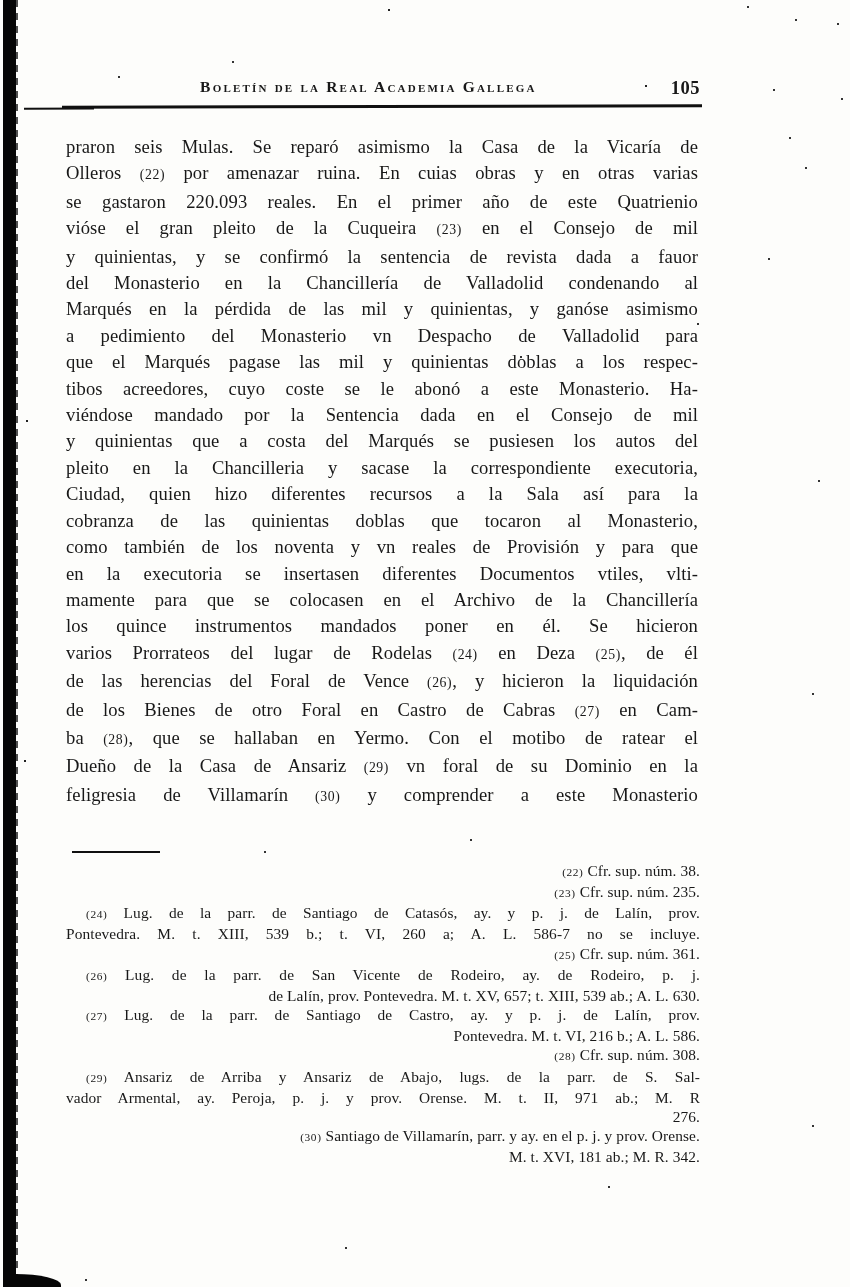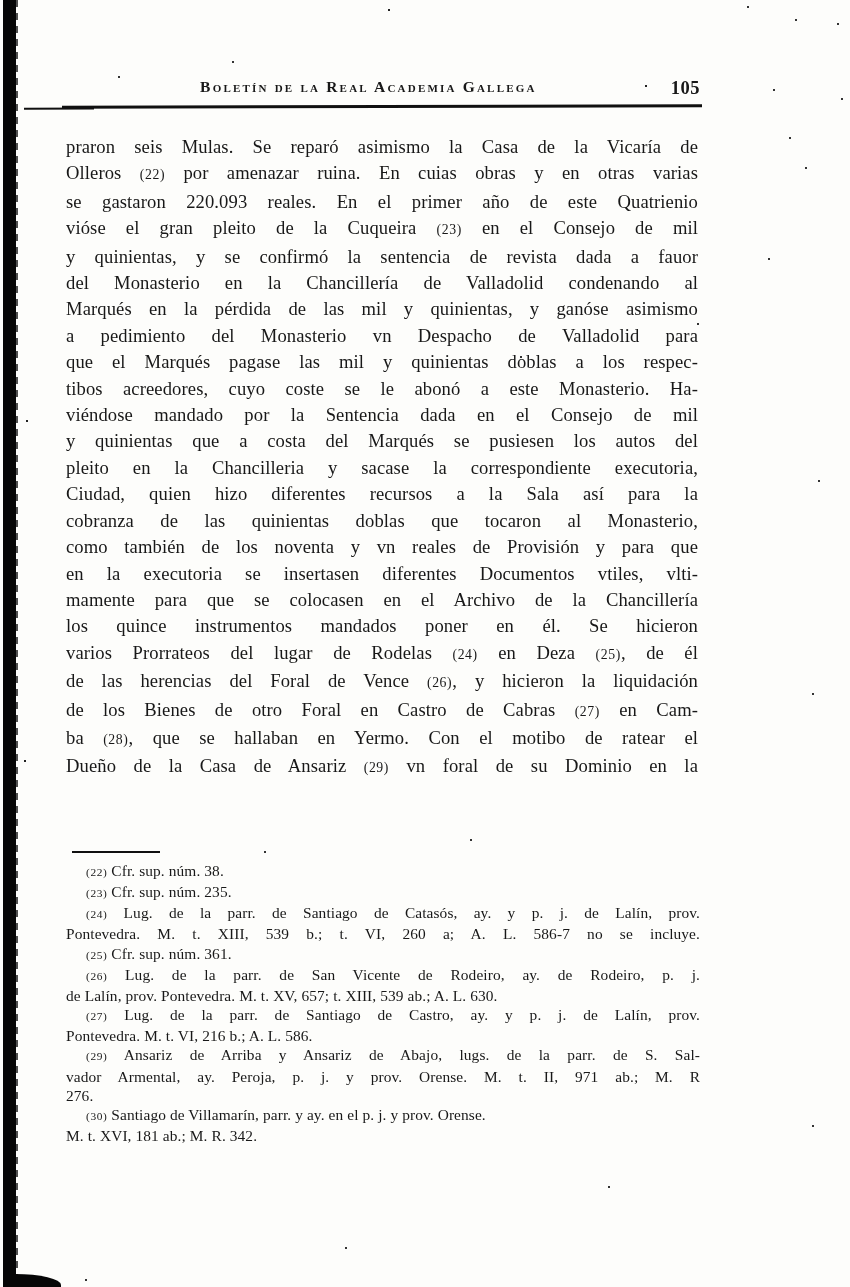--- a/index.html
+++ b/index.html
@@ -65,21 +65,21 @@
   
   .fn-rule{
     position:absolute;left:72px;top:851px;width:88px;height:2px;background:#101010;
   }
   .footnotes{
     position:absolute;left:66px;top:861px;width:634px;
   }
   .fl{
     font-size:15.4px;
     line-height:19.15px;
-    text-align:left;
+    text-align:right;
     letter-spacing:.1px;
   }
   .fl.first{padding-left:20px;}
   .fl.just{text-align:justify;text-align-last:justify;}
   .fnm{font-size:.74em;letter-spacing:.6px;}
   
   .noise{
     position:absolute;left:0;top:0;width:2px;height:2px;background:transparent;
     box-shadow:
       388px 9px 0 #222, 232px 61px 0 #333, 118px 76px 0 #333,
@@ -126,34 +126,36 @@
     <div class="bl">cobranza de las quinientas doblas que tocaron al Monasterio,</div>
     <div class="bl">como también de los noventa y vn reales de Provisión y para que</div>
     <div class="bl">en la executoria se insertasen diferentes Documentos vtiles, vlti-</div>
     <div class="bl">mamente para que se colocasen en el Archivo de la Chancillería</div>
     <div class="bl">los quince instrumentos mandados poner en él. Se hicieron</div>
     <div class="bl">varios Prorrateos del lugar de Rodelas <span class="fnm">(24)</span> en Deza <span class="fnm">(25)</span>, de él</div>
     <div class="bl">de las herencias del Foral de Vence <span class="fnm">(26)</span>, y hicieron la liquidación</div>
     <div class="bl">de los Bienes de otro Foral en Castro de Cabras <span class="fnm">(27)</span> en Cam-</div>
     <div class="bl">ba <span class="fnm">(28)</span>, que se hallaban en Yermo. Con el motibo de ratear el</div>
     <div class="bl">Dueño de la Casa de Ansariz <span class="fnm">(29)</span> vn foral de su Dominio en la</div>
+    <div class="bl">feligresia de Villamarín <span class="fnm">(30)</span> y comprender a este Monasterio</div>
   </div>
 
   <div class="fn-rule"></div>
 
   <div class="footnotes fn-markers">
     <div class="fl first"><span class="fnm">(22)</span> Cfr. sup. núm. 38.</div>
     <div class="fl first"><span class="fnm">(23)</span> Cfr. sup. núm. 235.</div>
     <div class="fl first just"><span class="fnm">(24)</span> Lug. de la parr. de Santiago de Catasós, ay. y p. j. de Lalín, prov.</div>
     <div class="fl just">Pontevedra. M. t. XIII, 539 b.; t. VI, 260 a; A. L. 586-7 no se incluye.</div>
     <div class="fl first"><span class="fnm">(25)</span> Cfr. sup. núm. 361.</div>
     <div class="fl first just"><span class="fnm">(26)</span> Lug. de la parr. de San Vicente de Rodeiro, ay. de Rodeiro, p. j.</div>
     <div class="fl">de Lalín, prov. Pontevedra. M. t. XV, 657; t. XIII, 539 ab.; A. L. 630.</div>
     <div class="fl first just"><span class="fnm">(27)</span> Lug. de la parr. de Santiago de Castro, ay. y p. j. de Lalín, prov.</div>
     <div class="fl">Pontevedra. M. t. VI, 216 b.; A. L. 586.</div>
+    <div class="fl first"><span class="fnm">(28)</span> Cfr. sup. núm. 308.</div>
     <div class="fl first just"><span class="fnm">(29)</span> Ansariz de Arriba y Ansariz de Abajo, lugs. de la parr. de S. Sal-</div>
     <div class="fl just">vador Armental, ay. Peroja, p. j. y prov. Orense. M. t. II, 971 ab.; M. R</div>
     <div class="fl">276.</div>
     <div class="fl first"><span class="fnm">(30)</span> Santiago de Villamarín, parr. y ay. en el p. j. y prov. Orense.</div>
     <div class="fl">M. t. XVI, 181 ab.; M. R. 342.</div>
   </div>
 
 </div>
 
 </body></html>

